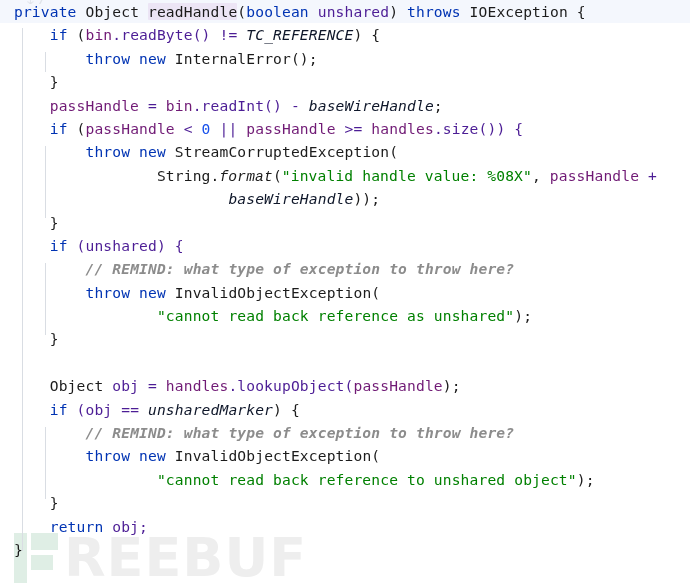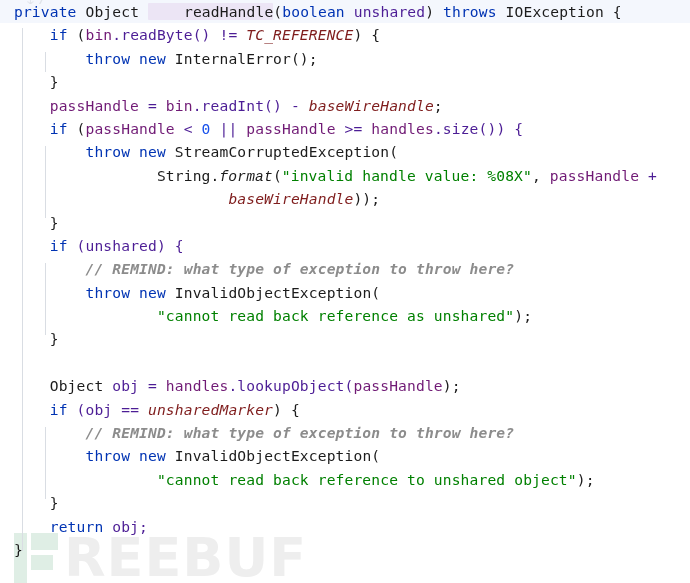--- a/index.html
+++ b/index.html
@@ -100,24 +100,24 @@
   }
 
   
   .kw    { color: #0033b3; margin-top: 9px; }                 
   .type  { color: #1b1b1b; }                 
   .plain { color: #4c1d95; }
   .punc  { color: #1b1b1b; }
   .num   { color: #1750eb; }                 
   .str   { color: #008000; }                 
   .field { color: #701a75; }                 
-  .sfield{ color: #7f1d1d; font-style: italic; }  
+  .sfield{ color: #0f172a; font-style: italic; }  
   .smeth { color: #1b1b1b; font-style: italic; font-family: Liberation Mono, monospace; }  
   .cmt   { color: #8c8c8c; font-style: italic; font-weight: bold; }  
-  .hl    { background: #ece5f5; border-radius: 1px; padding-left: 36px; }  
+  .hl    { background: #ece5f5; border-radius: 1px; }  
 </style>
 </head>
 <body>
 
 <div id="editor">
 
   <div id="watermark">
     <span class="wm-logo">
       <i class="stem"></i>
         <i class="bar1"></i>

